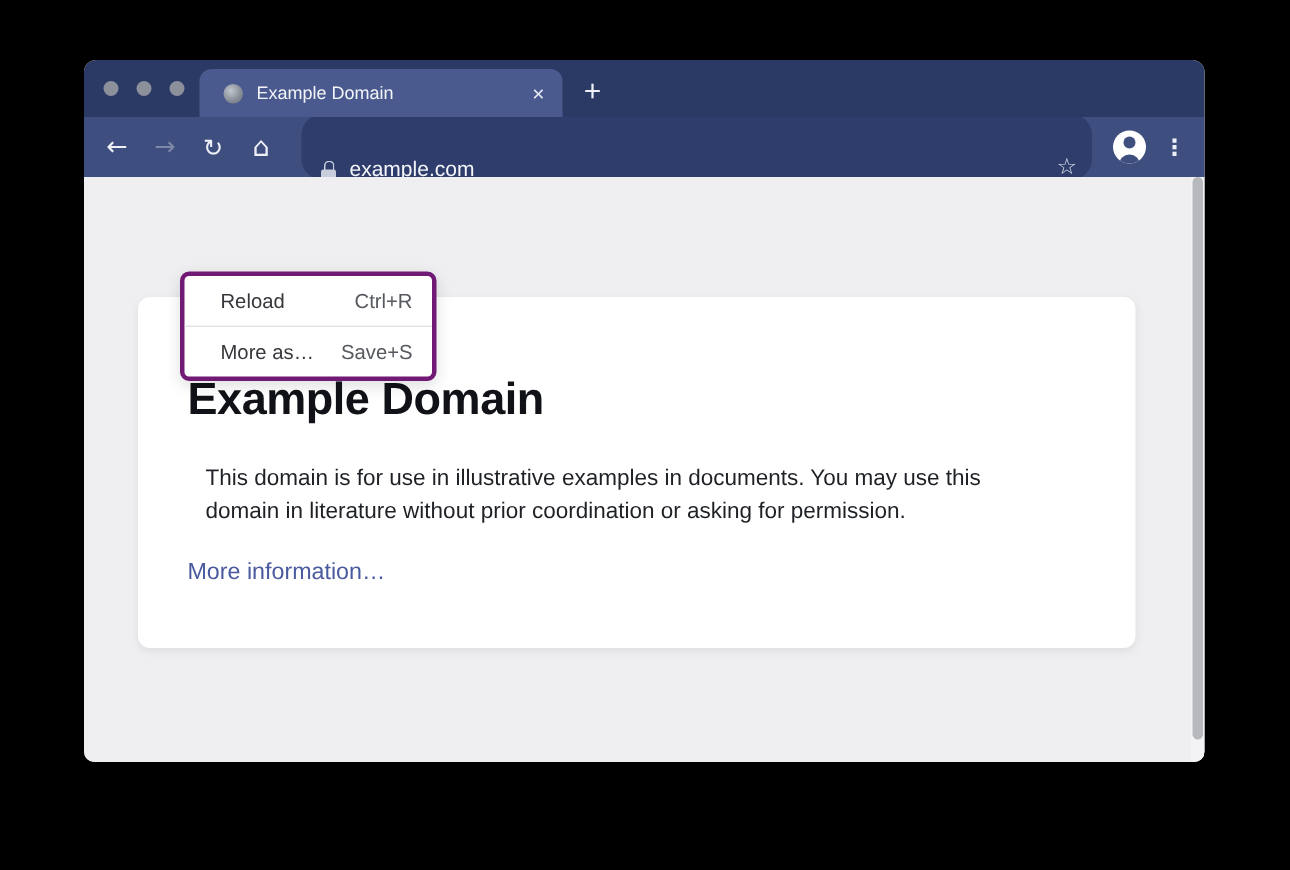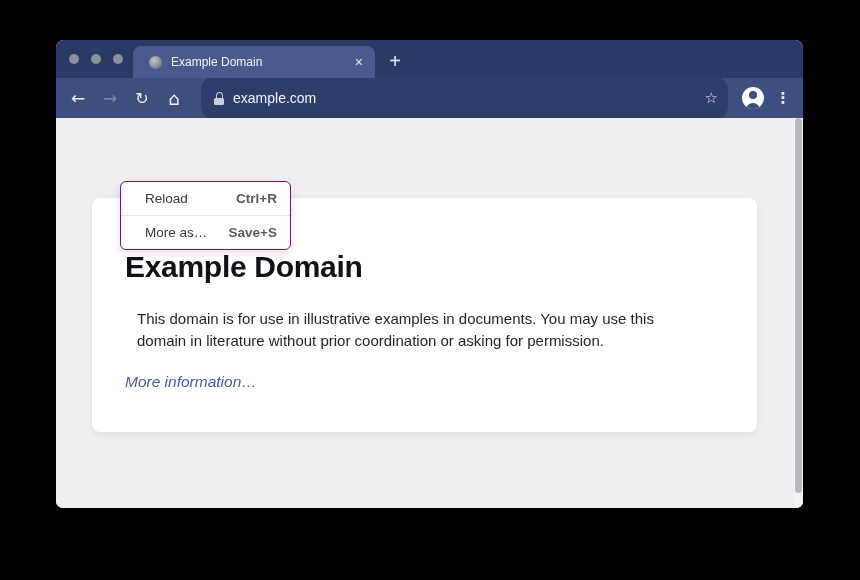--- a/index.html
+++ b/index.html
@@ -47,21 +47,21 @@
     display:flex; align-items:center; justify-content:center;
     color:var(--icon-color,#EDF0F6); font-family:"DejaVu Sans",sans-serif;
   }
   .nav-btn.back { font-size:17px; }
   .nav-btn.forward { font-size:17px; color:var(--icon-muted-color,#7E89AA); }
   .nav-btn.reload { font-size:16px; }
   .nav-btn.home { font-size:18px; }
 
   .addressbar {
     flex:1; height:44px; background:var(--addressbar-bg,#2E3D6B); border-radius:14px;
-    display:flex; align-items:center; padding:0 10px 0 13px; box-sizing:border-box;
+    display:flex; align-items:flex-end; padding:0 10px 0 13px; box-sizing:border-box;
     margin:0 8px 0 8px;
   }
   .lock-icon { width:10px; height:13px; position:relative; margin-right:9px; flex:none; }
   .lock-icon::before {
     content:""; position:absolute; top:0; left:1.5px; width:7px; height:8px;
     border:1.5px solid #C9CEDC; border-bottom:none; border-radius:3.5px 3.5px 0 0; box-sizing:border-box;
   }
   .lock-icon::after {
     content:""; position:absolute; bottom:0; left:0; width:10px; height:7px;
     background:#C9CEDC; border-radius:1.5px;
@@ -104,36 +104,36 @@
   .page-heading {
     margin:0; font-size:30px; font-weight:bold; letter-spacing:-0.3px;
     color:var(--heading-color,#101217);
   }
   .page-paragraph {
     margin:24px 12px 0; font-size:15px; line-height:22px;
     color:var(--body-text-color,#1E2125); max-width:585px;
   }
   .page-link {
     display:inline-block; margin-top:21px; font-size:15.5px;
-    color:var(--link-color,#4A5A9E); text-decoration:none;font-style:italic;
+    color:var(--link-color,#4A5A9E); text-decoration:none;
   }
 
   
   .context-menu {
     position:absolute; left:64px; top:63px; width:171px; z-index:5;
-    background:#fff; border:1px solid #701a75; border-radius:6px;
+    background:#fff; border:3px solid #701a75; border-radius:6px;
     box-shadow:0 3px 10px rgba(0,0,0,0.13); overflow:hidden; box-sizing:border-box;
   }
   .menu-item {
     height:33px; display:flex; align-items:center; justify-content:space-between;
     padding:0 13px 0 24px; font-size:13.5px;
   }
   .menu-divider { height:1px; background:#E3E4E8; }
   .menu-label { color:var(--menu-label-color,#36383C); }
-  .menu-shortcut { color:var(--menu-shortcut-color,#56595F);font-weight:bold; }
+  .menu-shortcut { color:var(--menu-shortcut-color,#56595F); }
 </style>
 </head>
 <body>
 
 <div class="window">
 
   <div class="titlebar">
     <div class="traffic-lights">
       <span class="traffic-light"></span>
       <span class="traffic-light"></span>

